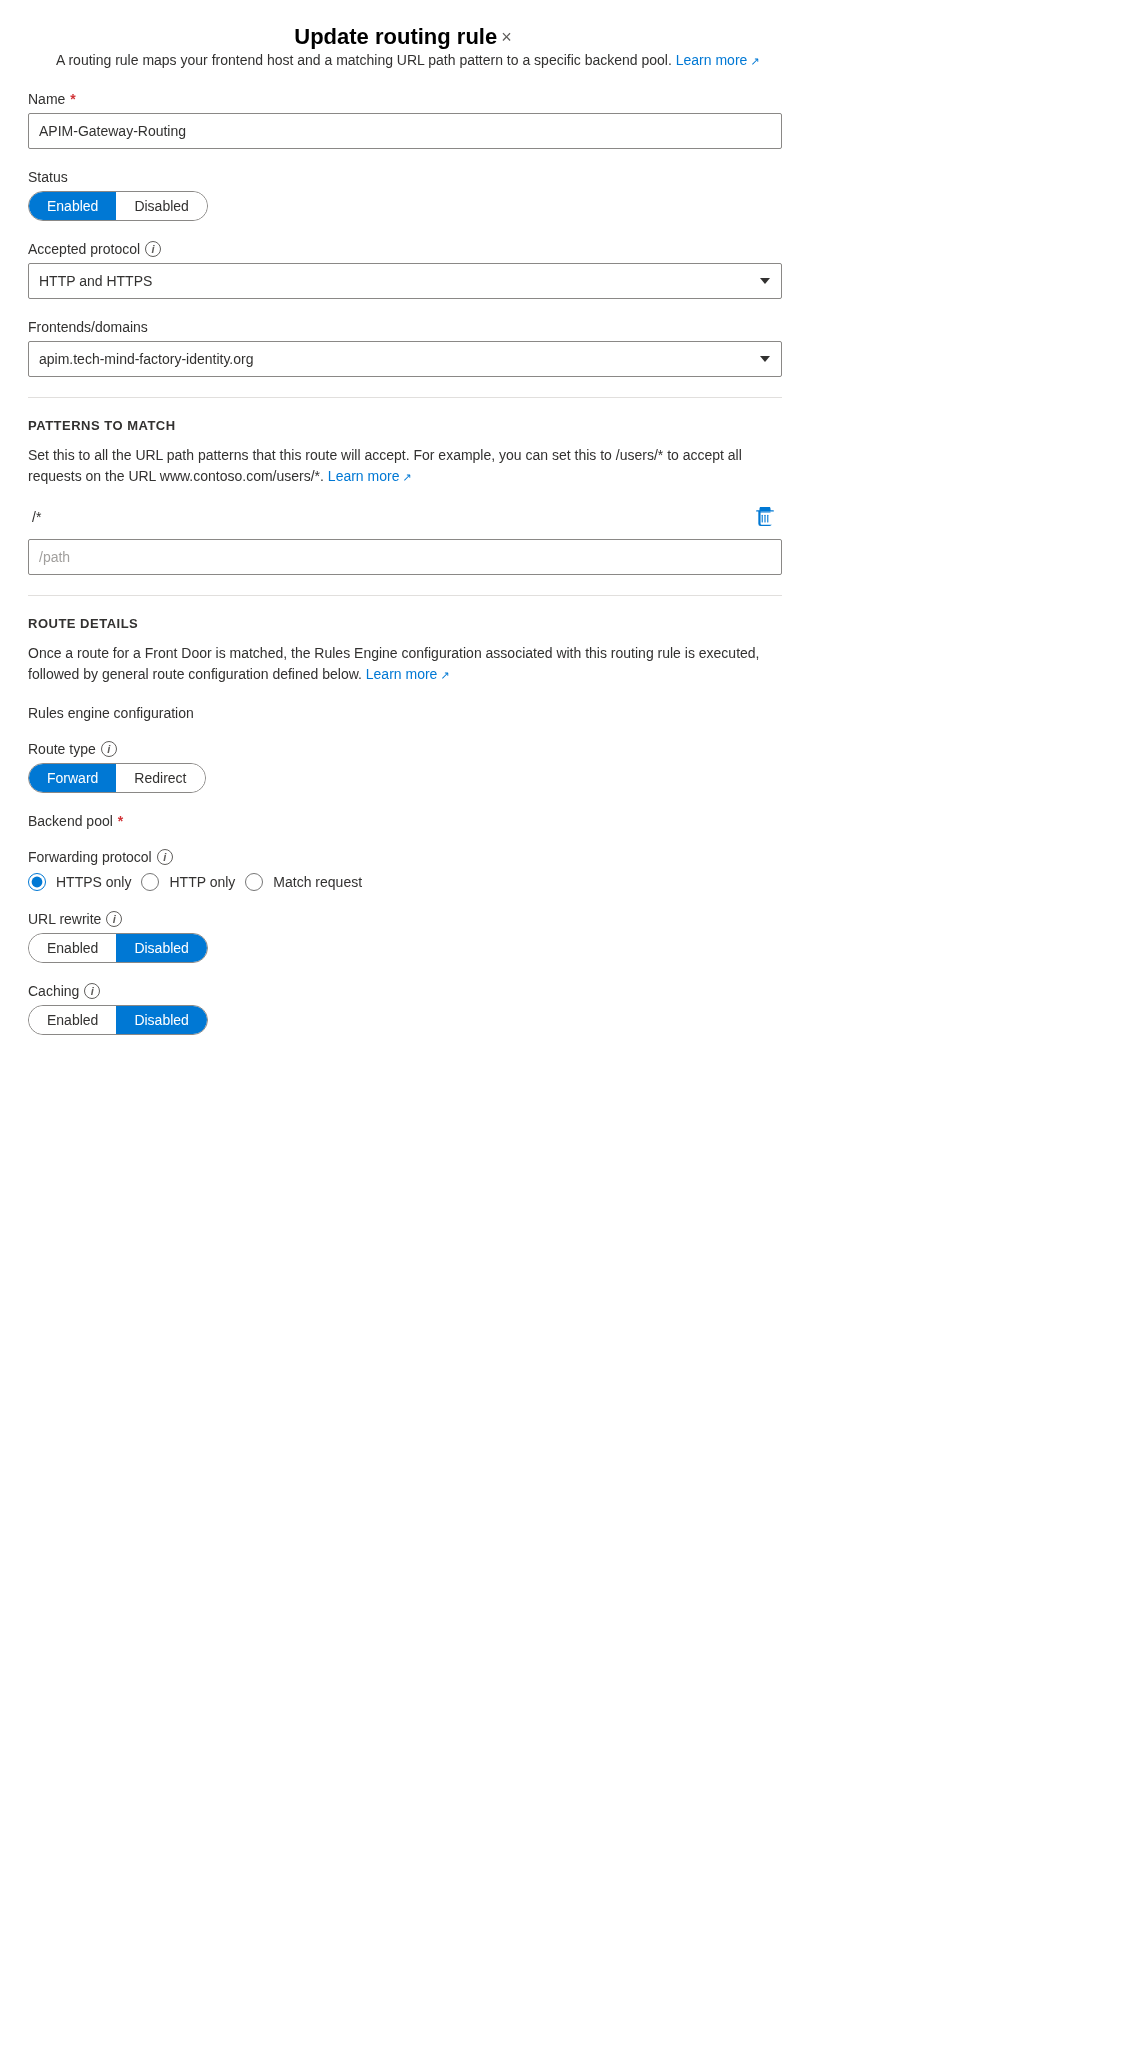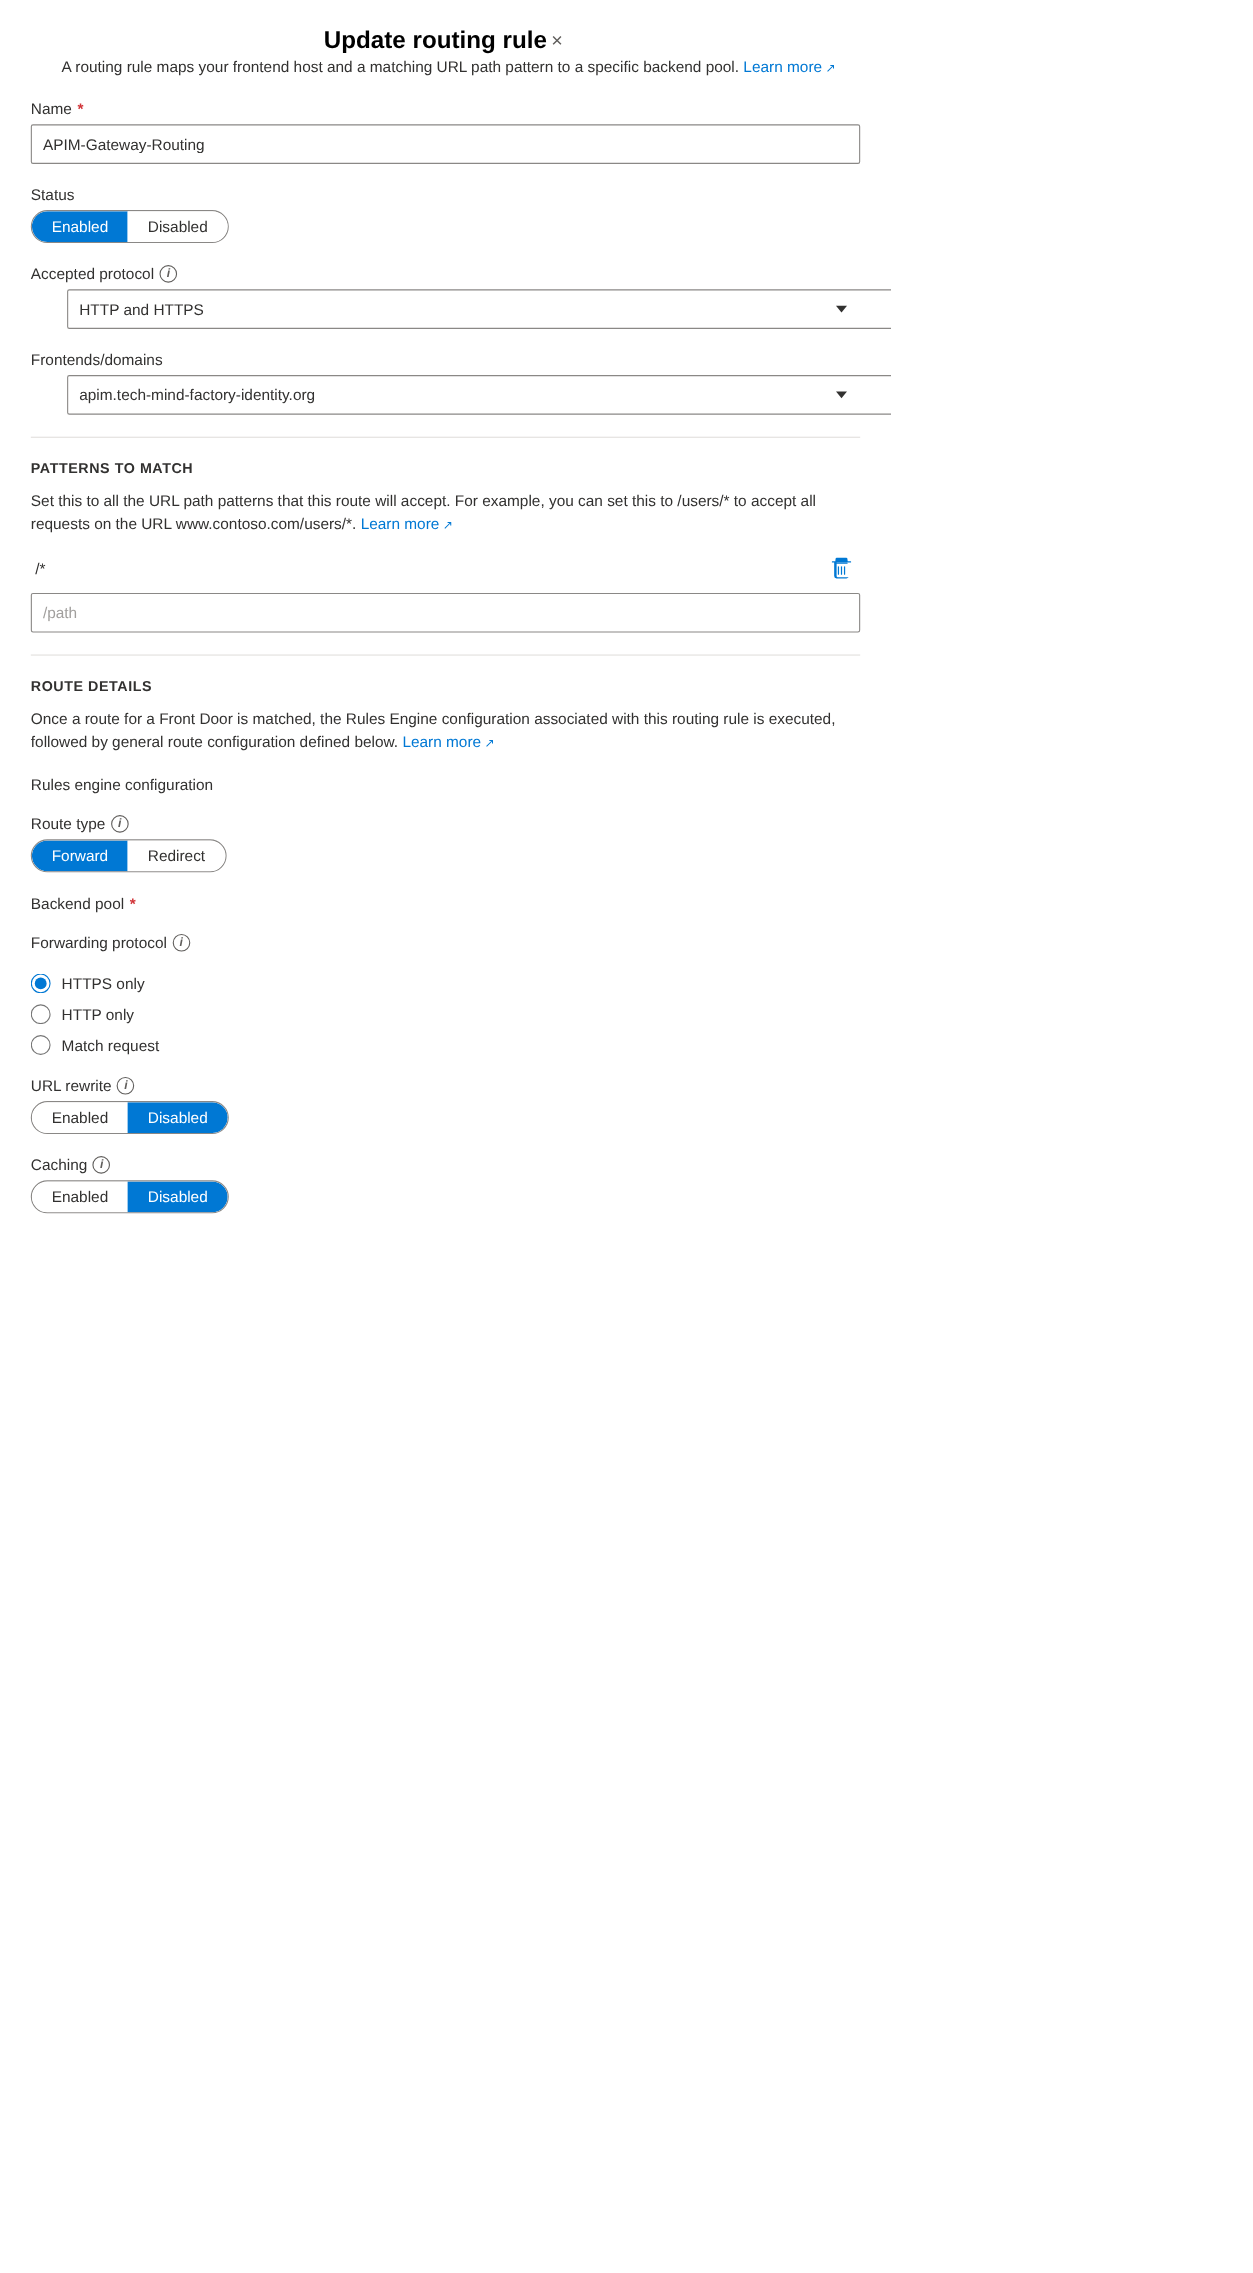--- a/index.html
+++ b/index.html
@@ -98,21 +98,20 @@
       border: 1px solid #8a8886;
       border-radius: 2px;
       padding: 0 10px;
       font-size: 14px;
       color: #323130;
       background: #fff;
       appearance: none;
       -webkit-appearance: none;
       cursor: pointer;
       outline: none;
-      margin-left: 33px;
     }
     .select-wrapper {
       position: relative;
     }
     .select-wrapper::after {
       content: '';
       position: absolute;
       right: 12px;
       top: 50%;
       transform: translateY(-50%);
@@ -198,23 +197,22 @@
       height: 20px;
     }
     .divider {
       border: none;
       border-top: 1px solid #e1dfdd;
       margin: 20px 0;
     }
     
     .radio-group {
       display: flex;
-      flex-direction: column;
       gap: 10px;
-      margin-top: 20px;
+      margin-top: 8px;
     }
     .radio-item {
       display: flex;
       align-items: center;
       gap: 10px;
       cursor: pointer;
     }
     .radio-input {
       width: 18px;
       height: 18px;

